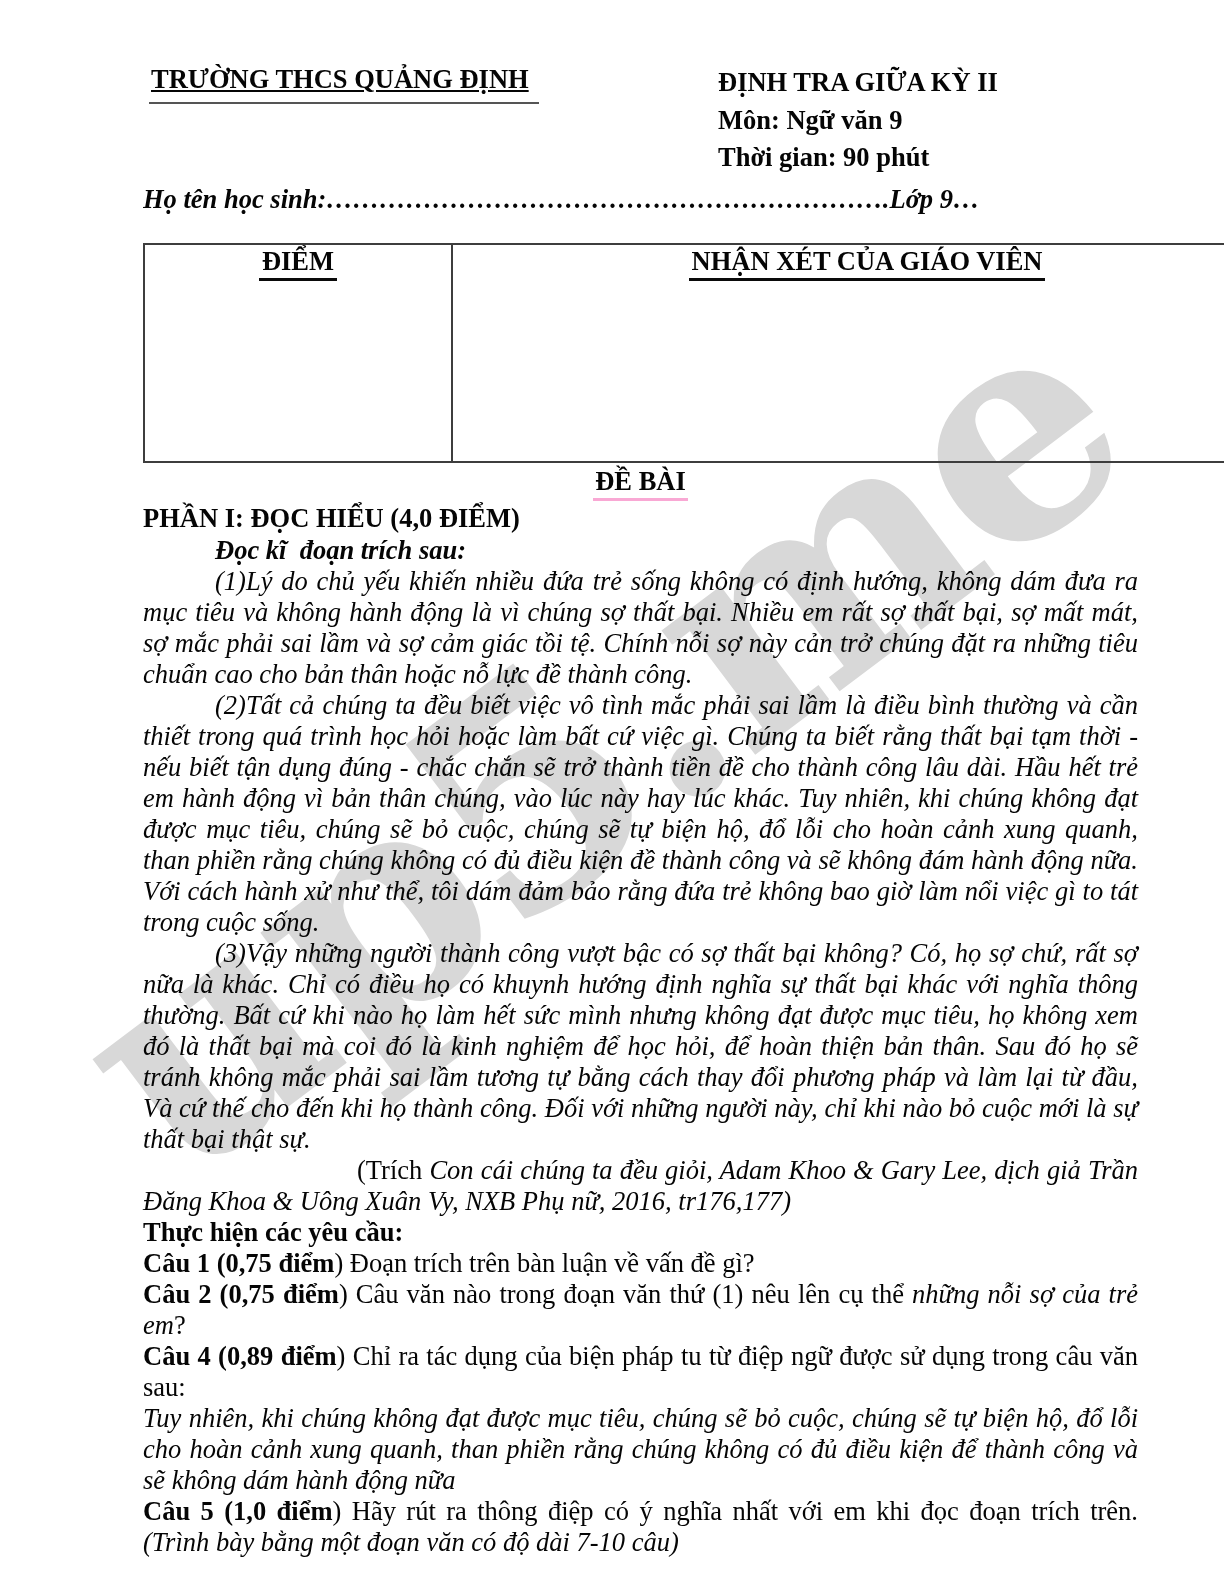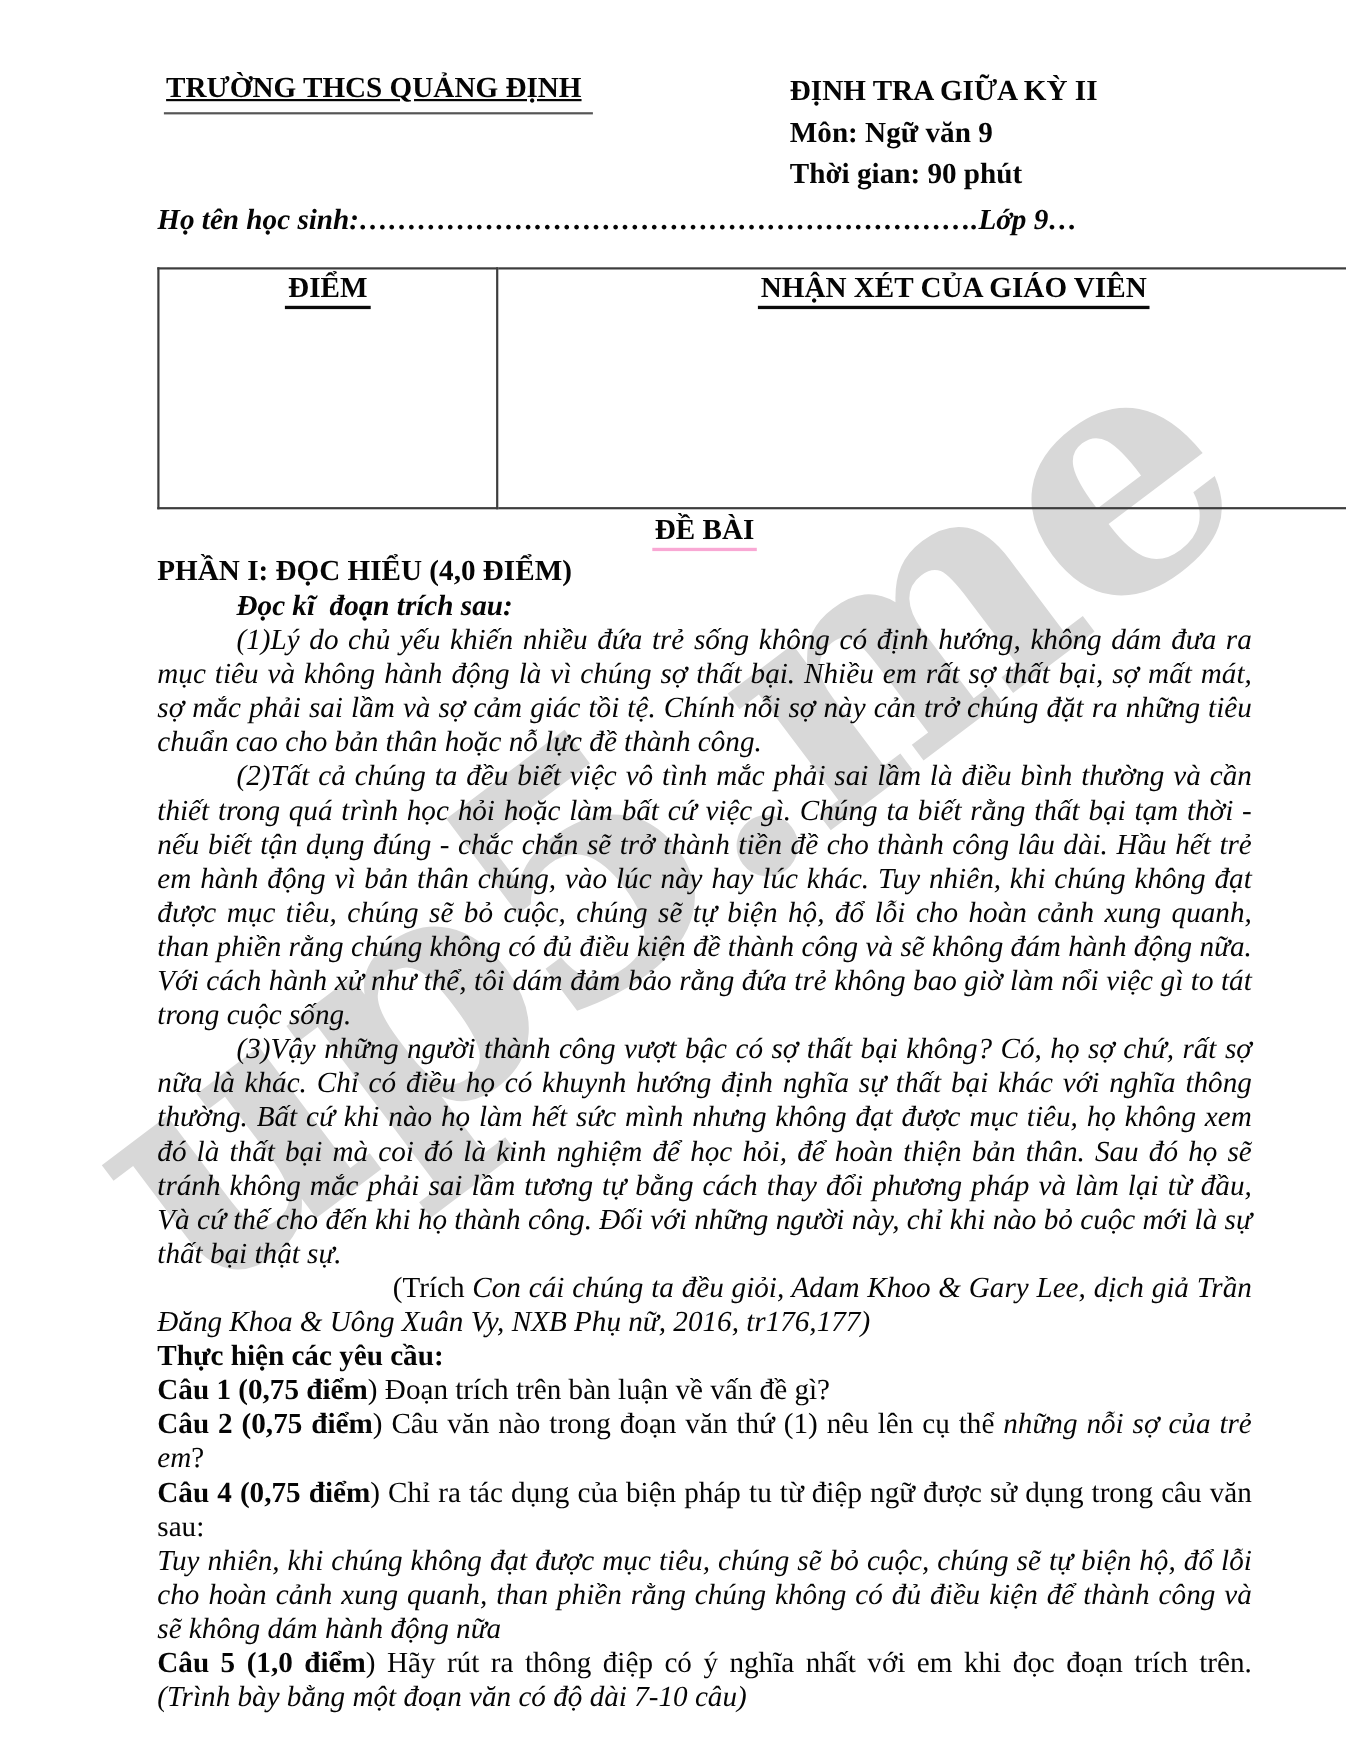--- a/index.html
+++ b/index.html
@@ -135,21 +135,21 @@
       <p class="q">
         <span class="b">Câu 1 (0,75 điểm</span><span>) Đoạn trích trên bàn luận về vấn đề gì?</span>
       </p>
 
       <p class="q">
         <span class="b">Câu 2 (0,75 điểm</span><span>) Câu văn nào trong đoạn văn thứ (1) nêu lên cụ thể </span><span class="it">những nỗi sợ của trẻ em</span><span>?</span>
       </p>
 
 
       <p class="q">
-        <span class="b">Câu 4 (0,75 điểm</span><span>) Chỉ ra tác dụng của biện pháp tu từ điệp ngữ được sử dụng trong câu văn sau:</span>
+        <span class="b">Câu 4 (0,89 điểm</span><span>) Chỉ ra tác dụng của biện pháp tu từ điệp ngữ được sử dụng trong câu văn sau:</span>
       </p>
       <p class="q it">Tuy nhiên, khi chúng không đạt được mục tiêu, chúng sẽ bỏ cuộc, chúng sẽ tự biện hộ, đổ lỗi cho hoàn cảnh xung quanh, than phiền rằng chúng không có đủ điều kiện để thành công và sẽ không dám hành động nữa</p>
 
       <p class="q">
         <span class="b">Câu 5 (1,0 điểm</span><span>) Hãy rút ra thông điệp có ý nghĩa nhất với em khi đọc đoạn trích trên. </span><span class="it">(Trình bày bằng một đoạn văn có độ dài 7-10 câu)</span>
       </p>
     </div>
 
   </div>
 </div>

